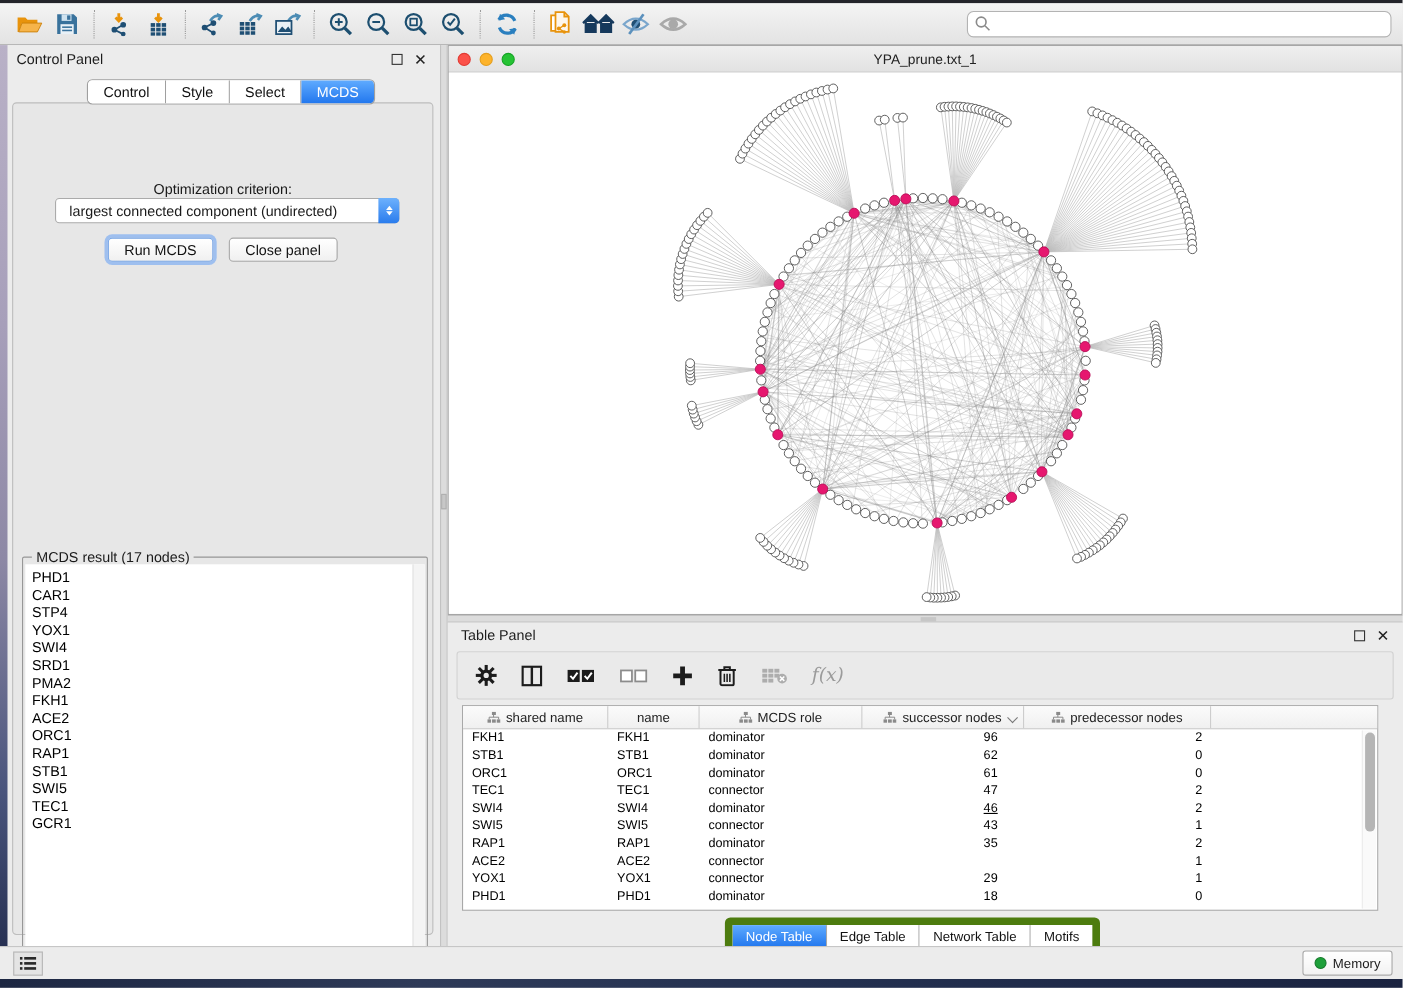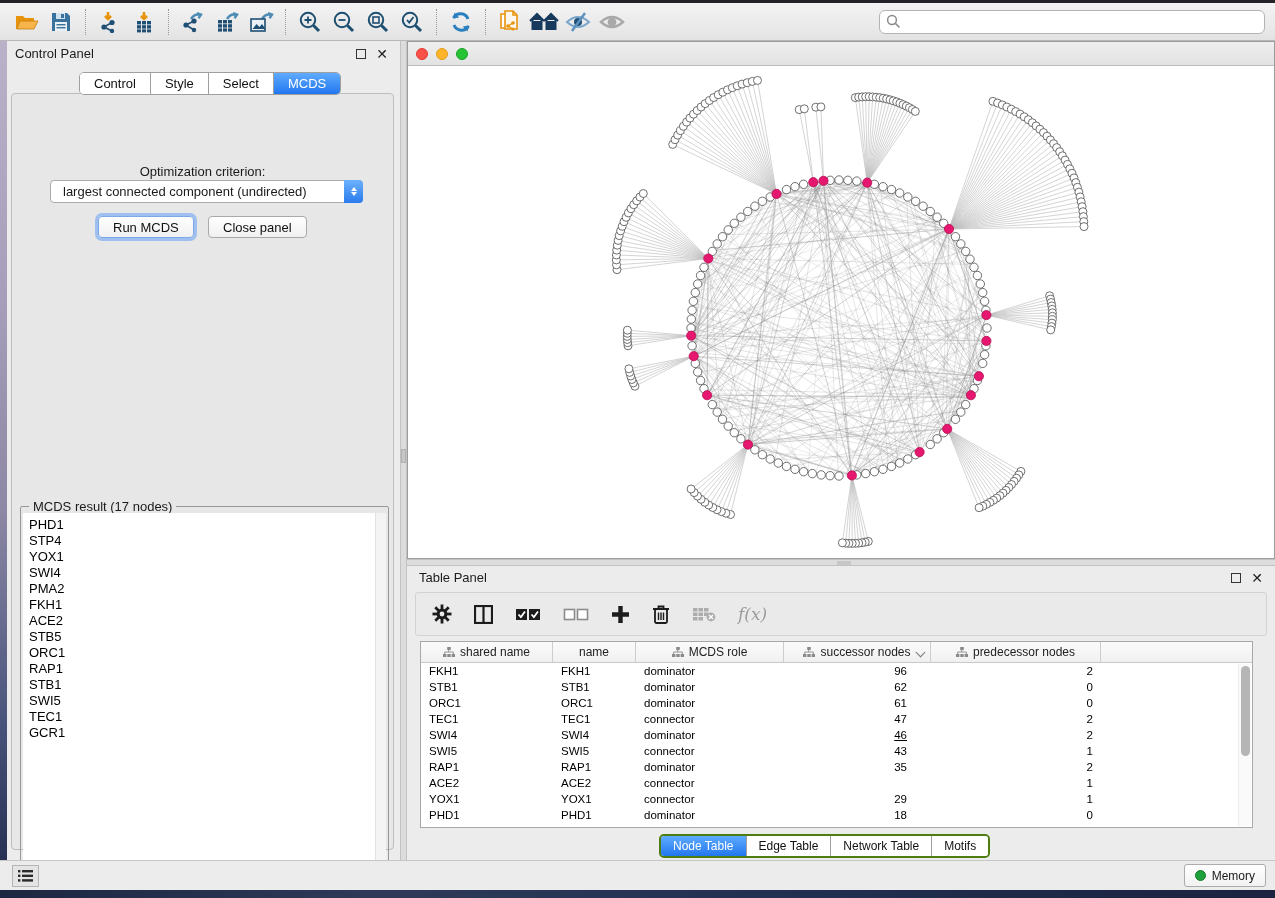--- a/index.html
+++ b/index.html
@@ -102,21 +102,21 @@
   .hcell .sort { position:absolute; right:6px; top:7px; width:7px; height:7px;
     border-right:1.6px solid #777; border-bottom:1.6px solid #777; transform:rotate(45deg); }
   #nt-body { position:relative; }
   .tr { display:flex; height:16px; }
   .td { font-size:11.5px; line-height:16px; padding:0 8px; white-space:nowrap; overflow:hidden; color:#000; }
   .td.num { text-align:right; }
   #nt-scroll { position:absolute; right:1px; top:22px; width:13px; bottom:1px; background:#fafafa; border-left:1px solid #ececec; }
   #nt-thumb { position:absolute; left:2px; top:2px; width:9px; height:90px; background:#b5b5b5; border-radius:5px; }
 
   #tp-tabs { position:absolute; left:252px; top:268px; display:inline-flex;
-    border:2px solid #4d7c0f; border-radius:5px; overflow:hidden; background:#fff; }
+    border:7px solid #4d7c0f; border-radius:5px; overflow:hidden; background:#fff; }
   #tp-tabs .seg { font-size:12px; padding:3px 12px; }
 
   
   #status-bar { left:0; top:860px; width:1275px; height:30px; background:#ececec; border-top:1px solid #c6c6c6; }
   #tasks-btn { position:absolute; left:12px; top:4px; width:27px; height:22px;
     background:#e4e4e4; border:1px solid #b5b5b5; display:flex; align-items:center; justify-content:center; cursor:pointer; }
   #memory-btn { position:absolute; right:9px; top:3px; height:23px; background:linear-gradient(#fff,#f2f2f2);
     border:1px solid #ababab; border-radius:3px; display:flex; align-items:center; gap:6px;
     padding:0 10px; font-size:12px; cursor:pointer; }
   #memory-dot { width:11px; height:11px; border-radius:50%; background:#1ea03a; border:1px solid #157a2b; }
@@ -306,27 +306,28 @@
           <span class="chev down"></span>
         </span>
     </div>
     <div id="opt-label">Optimization criterion:</div>
     <button class="pushbtn" id="run-btn">Run MCDS</button>
     <button class="pushbtn" id="closepanel-btn">Close panel</button>
     <div id="mcds-group">
       <span id="mcds-group-title">MCDS result (17 nodes)</span>
       <div id="mcds-list">
           <div class="mcds-item">PHD1</div>
+          <div class="mcds-item">CAR1</div>
           <div class="mcds-item">STP4</div>
           <div class="mcds-item">YOX1</div>
           <div class="mcds-item">SWI4</div>
+          <div class="mcds-item">SRD1</div>
           <div class="mcds-item">PMA2</div>
           <div class="mcds-item">FKH1</div>
           <div class="mcds-item">ACE2</div>
-          <div class="mcds-item">STB5</div>
           <div class="mcds-item">ORC1</div>
           <div class="mcds-item">RAP1</div>
           <div class="mcds-item">STB1</div>
           <div class="mcds-item">SWI5</div>
           <div class="mcds-item">TEC1</div>
           <div class="mcds-item">GCR1</div>
         </div>
       <div id="mcds-scroll"></div>
     </div>
   </div>
@@ -334,20 +335,21 @@
 
 <div class="abs" id="vdivider">
     <span class="grip"></span>
   </div>
 <div class="abs" id="hdivider">
     <span class="grip"></span>
   </div>
 
 <div class="abs" id="network-frame">
   <div id="network-titlebar">
+    <span id="network-title">YPA_prune.txt_1</span>
     <span class="traffic" style="background:#fb5149;border:1px solid #e13b34;"></span>
     <span class="traffic" style="background:#fdb32a;border:1px solid #e49e1d;"></span>
     <span class="traffic" style="background:#26c334;border:1px solid #17a426;"></span>
   </div>
   <div id="graph-wrap">
     <svg id="graph-svg" width="866" height="492" viewBox="0 0 866 492">
         <line x1="368.5" y1="127.9" x2="308.8" y2="178.5" stroke="#8c8c8c" stroke-opacity="0.30" stroke-width="0.75"></line>
         <line x1="368.5" y1="127.9" x2="558.9" y2="187.5" stroke="#8c8c8c" stroke-opacity="0.30" stroke-width="0.75"></line>
         <line x1="368.5" y1="127.9" x2="557.4" y2="185.0" stroke="#8c8c8c" stroke-opacity="0.30" stroke-width="0.75"></line>
         <line x1="368.5" y1="127.9" x2="574.8" y2="296.8" stroke="#8c8c8c" stroke-opacity="0.30" stroke-width="0.75"></line>

